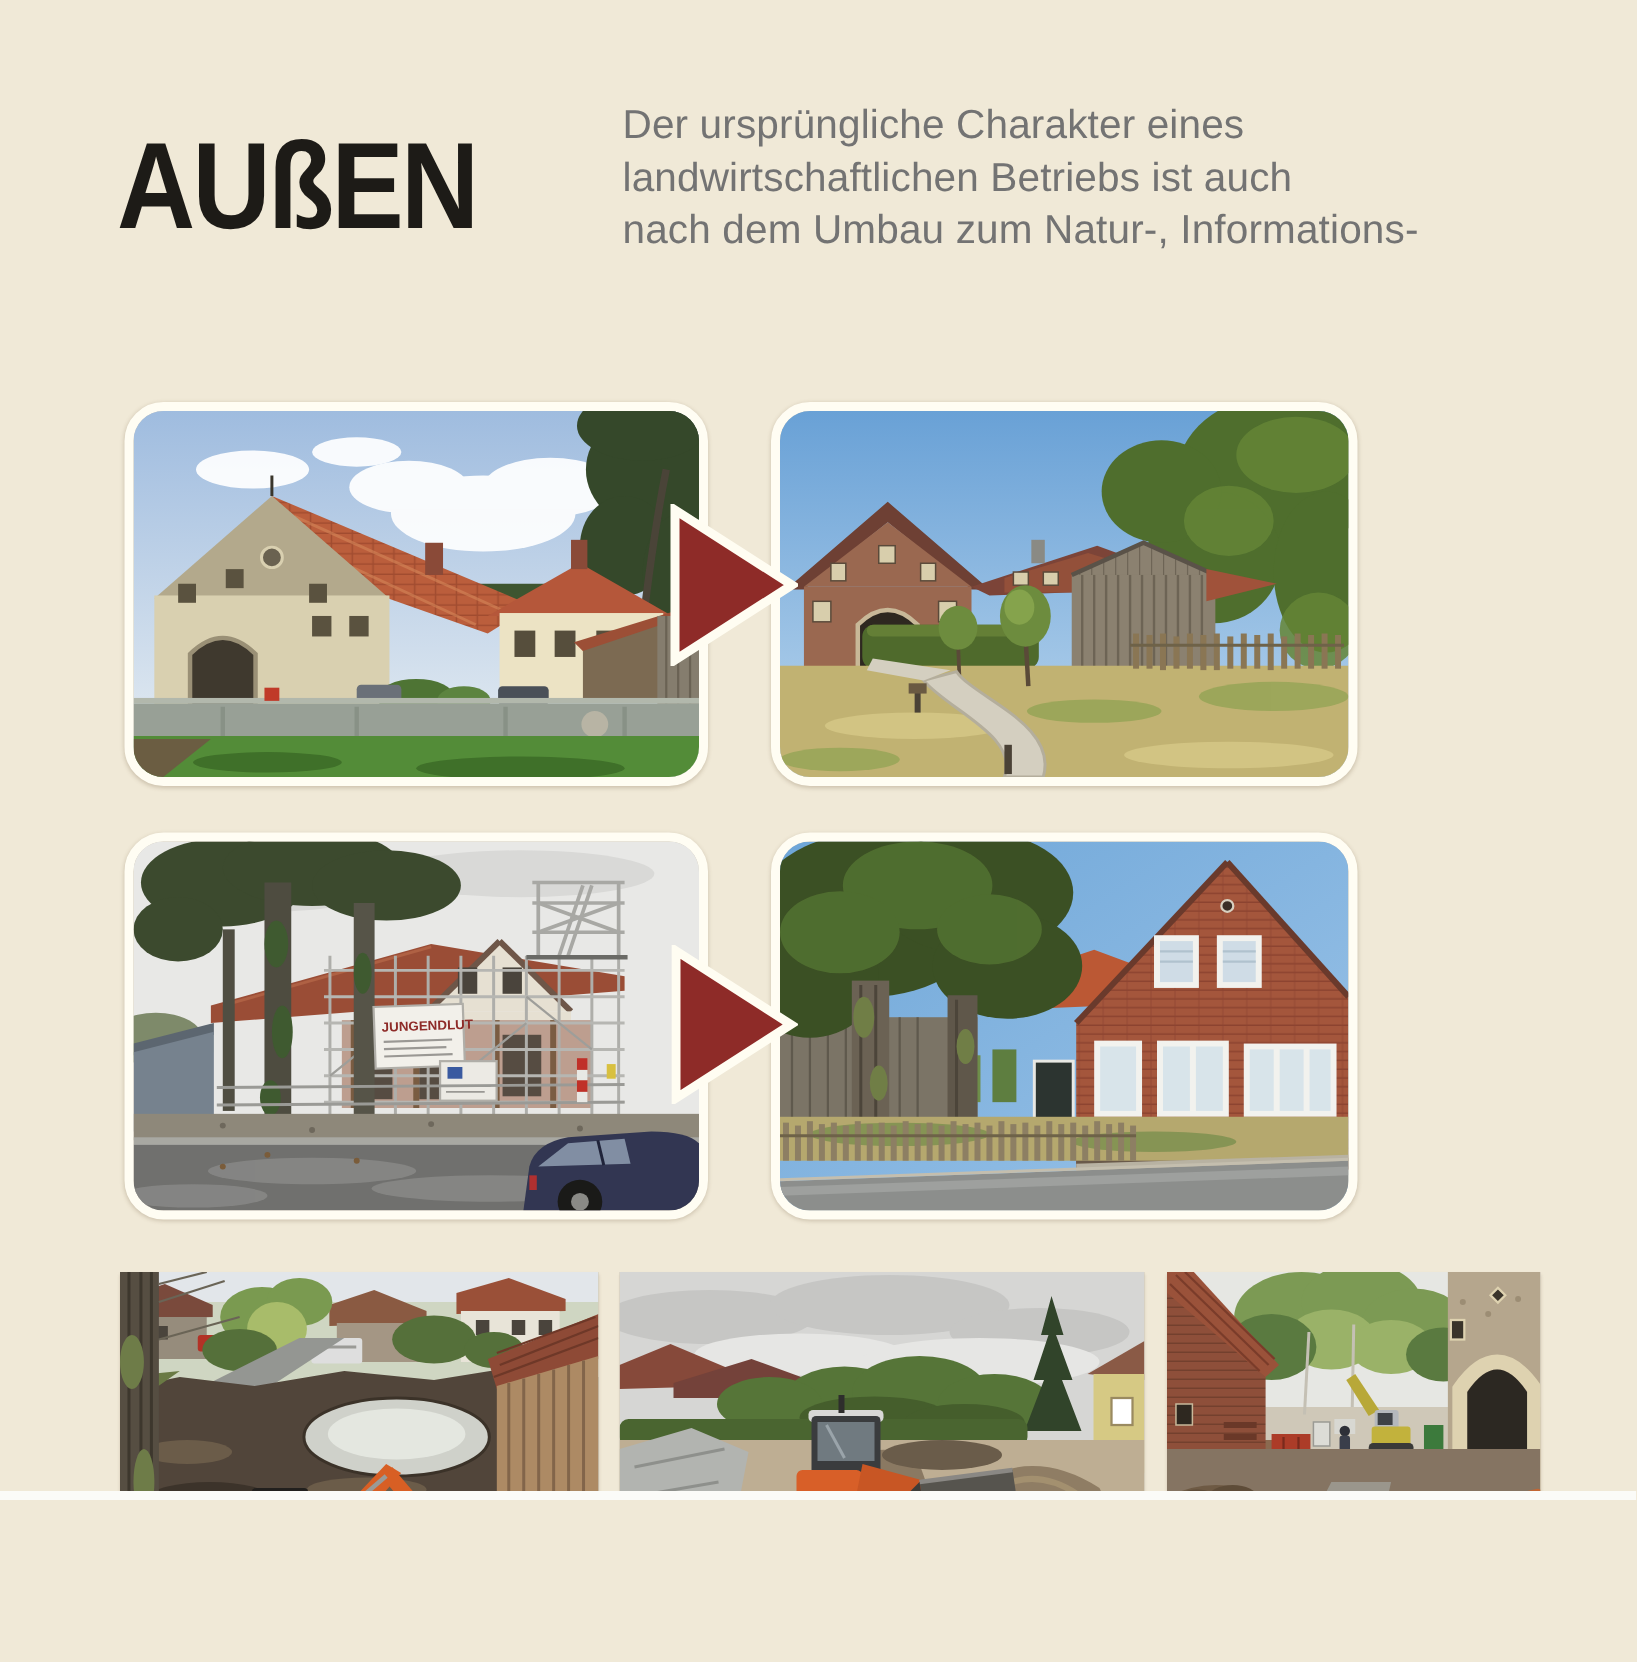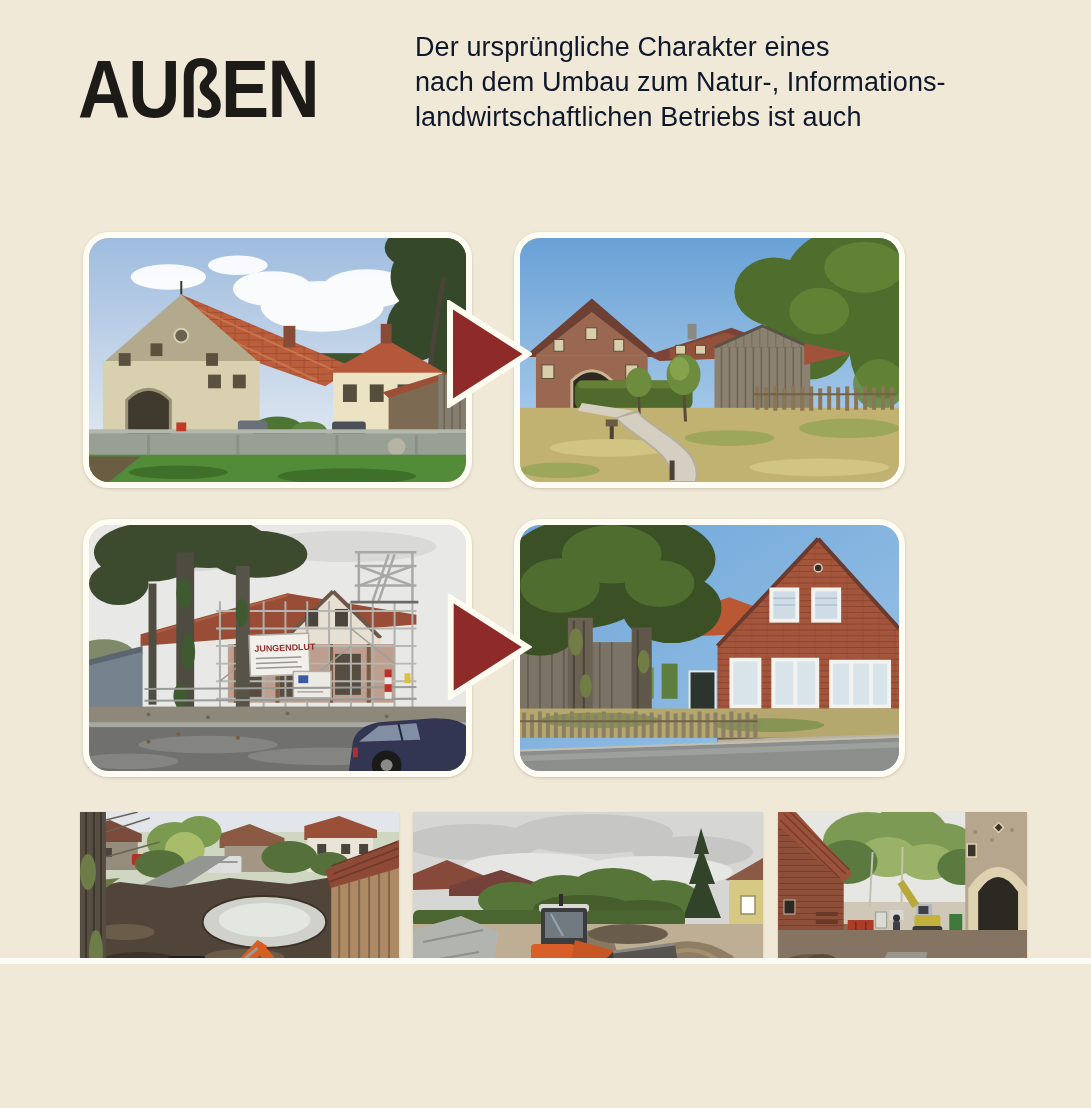--- a/index.html
+++ b/index.html
@@ -1,21 +1,21 @@
 <!DOCTYPE html>
 <html><head>
 <meta charset="utf-8">
 <style>
   html,body{margin:0;padding:0;}
   body{font-family:"Liberation Sans",sans-serif;background:#f0e9d7;}
-  #page{position:relative;width:1091px;height:964px;background:#f0e9d7;overflow:hidden;}
+  #page{position:relative;width:1091px;height:964px;background:#f0e9d7;overflow:hidden;margin-top:36px;}
   .title{position:absolute;left:78px;top:46px;font-size:82px;font-weight:bold;
          color:#1d1b17;letter-spacing:-2px;transform:scaleX(.88);transform-origin:0 0;
          line-height:1.05;white-space:nowrap;}
-  .intro{position:absolute;left:415px;top:30px;color:#0f172a;font-size:27px;
+  .intro{position:absolute;left:415px;top:30px;color:#737373;font-size:27px;
          line-height:35px;letter-spacing:.1px;}
   .frame{position:absolute;box-sizing:border-box;border:6px solid #fffdf3;
          border-radius:26px;overflow:hidden;background:#cfc8b8;
          box-shadow:0 1px 3px rgba(110,90,60,.28);}
   .raw{position:absolute;overflow:hidden;background:#cfc8b8;
        box-shadow:0 1px 2px rgba(110,90,60,.22);}
   .frame svg,.raw svg{display:block;width:100%;height:100%;}
   .arrow{position:absolute;z-index:6;}
   .arrow svg{display:block;width:100%;height:100%;}
   .f1{left:83px;top:232px;width:389px;height:256px;}
@@ -31,22 +31,22 @@
 </style>
 </head>
 <body>
 
 <div id="page">
 
   <div class="title">AUßEN</div>
 
   <div class="intro">
     <div>Der ursprüngliche Charakter eines</div>
+    <div>landwirtschaftlichen Betriebs ist auch</div>
     <div>nach dem Umbau zum Natur-, Informations-</div>
-    <div>landwirtschaftlichen Betriebs ist auch</div>
   </div>
 
   <div class="frame f1">
     <svg viewBox="0 0 380 250" preserveAspectRatio="none">
       <defs>
         <linearGradient id="sky1" x1="0" y1="0" x2="0" y2="1">
           <stop offset="0" stop-color="#9fbcdf"></stop>
             <stop offset="1" stop-color="#e9eff3"></stop>
         </linearGradient>
         <pattern id="tiles1" width="14" height="7" patternUnits="userSpaceOnUse">

